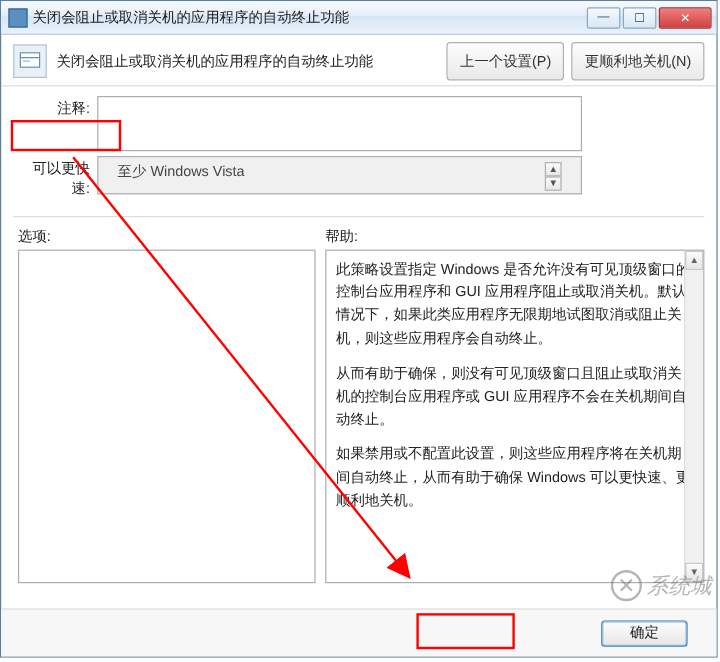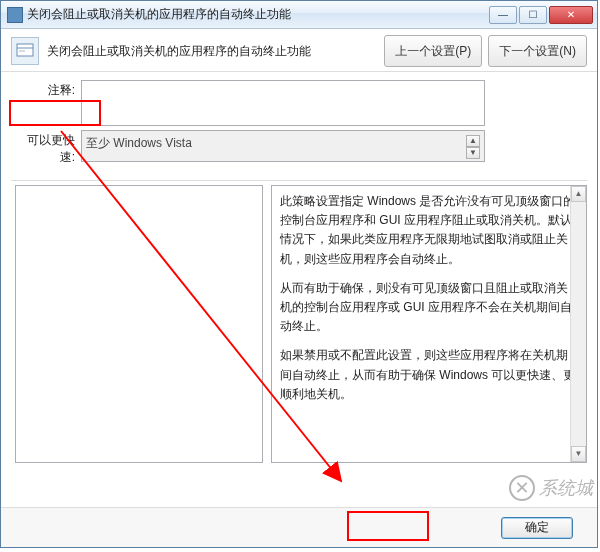--- a/index.html
+++ b/index.html
@@ -124,21 +124,21 @@
     padding: 2px;
     resize: none;
     font-family: inherit;
     font-size: 12px;
   }
   .platform-box {
     flex: 1;
     height: 32px;
     border: 1px solid #abadb3;
     background: #f0f0f0;
-    padding: 4px 4px;
+    padding: 4px 16px;
     color: #444;
     display: flex;
     align-items: flex-start;
     justify-content: space-between;
   }
   .scroll-arrows {
     display: flex; flex-direction: column;
     gap: 0;
   }
   .scroll-arrow {
@@ -270,21 +270,21 @@
     <div class="header-icon">
       <svg width="20" height="20">
           <rect x="2" y="3" width="16" height="12" fill="#fff" stroke="#6a8fb0"></rect>
           <line x1="2" y1="7" x2="18" y2="7" stroke="#6a8fb0"></line>
           <line x1="4" y1="10" x2="10" y2="10" stroke="#a0b8d0"></line>
         </svg>
     </div>
     <div class="header-title">关闭会阻止或取消关机的应用程序的自动终止功能</div>
     <div class="nav-btns">
       <div class="nav-btn">上一个设置(P)</div>
-      <div class="nav-btn">下一个设置(N)</div>
+      <div class="nav-btn">更顺利地关机(N)</div>
     </div>
   </div>
 
   <div class="config-area">
     <div class="right-col">
       <div class="field-row">
         <div class="field-label">注释:</div>
         <textarea class="comment-box" style=""></textarea>
       </div>
       <div class="field-row">
@@ -297,20 +297,24 @@
           </div>
         </div>
       </div>
     </div>
 
     <div class="highlight-box" style="left:8px; top:28px; width:92px; height:26px;"></div>
   </div>
 
   <div class="divider"></div>
 
+  <div class="section-labels">
+    <div class="left">选项:</div>
+    <div class="right">帮助:</div>
+  </div>
 
   <div class="panes">
     <div class="pane options"></div>
     <div class="pane help">
       <div class="help-content">
         <p>此策略设置指定 Windows 是否允许没有可见顶级窗口的控制台应用程序和 GUI 应用程序阻止或取消关机。默认情况下，如果此类应用程序无限期地试图取消或阻止关机，则这些应用程序会自动终止。</p>
         <p>从而有助于确保，则没有可见顶级窗口且阻止或取消关机的控制台应用程序或 GUI 应用程序不会在关机期间自动终止。</p>
         <p>如果禁用或不配置此设置，则这些应用程序将在关机期间自动终止，从而有助于确保 Windows 可以更快速、更顺利地关机。</p>
       </div>
       <div class="vscrollbar">

